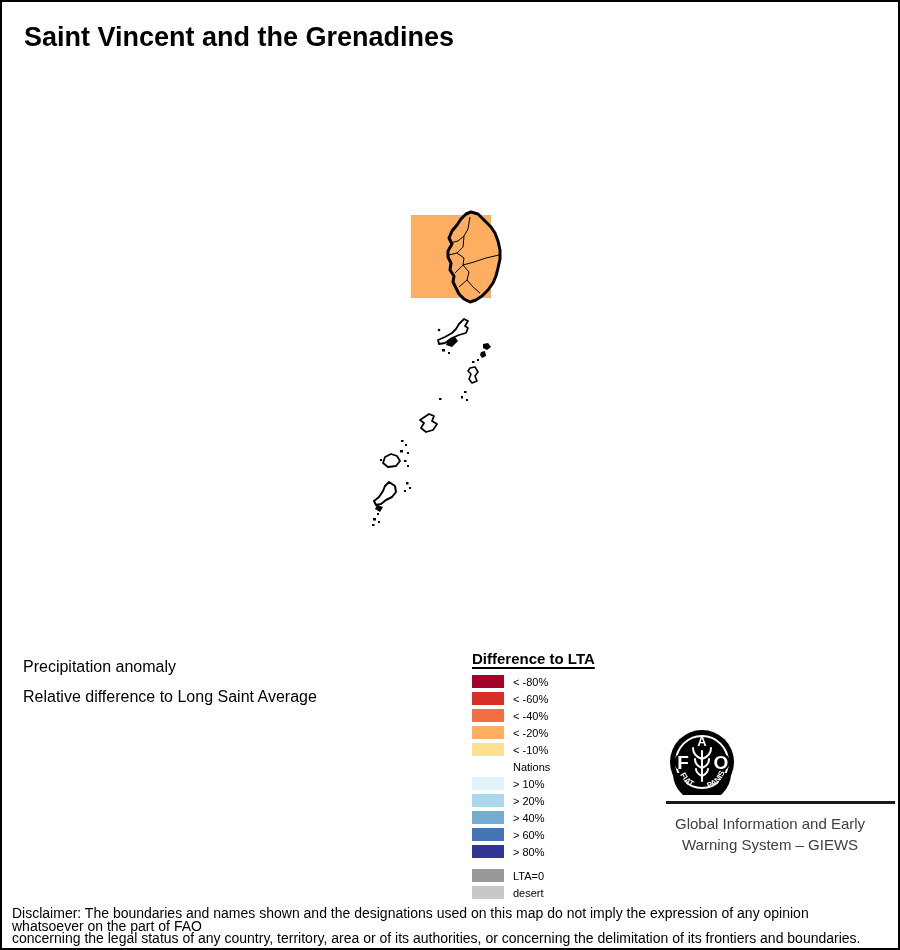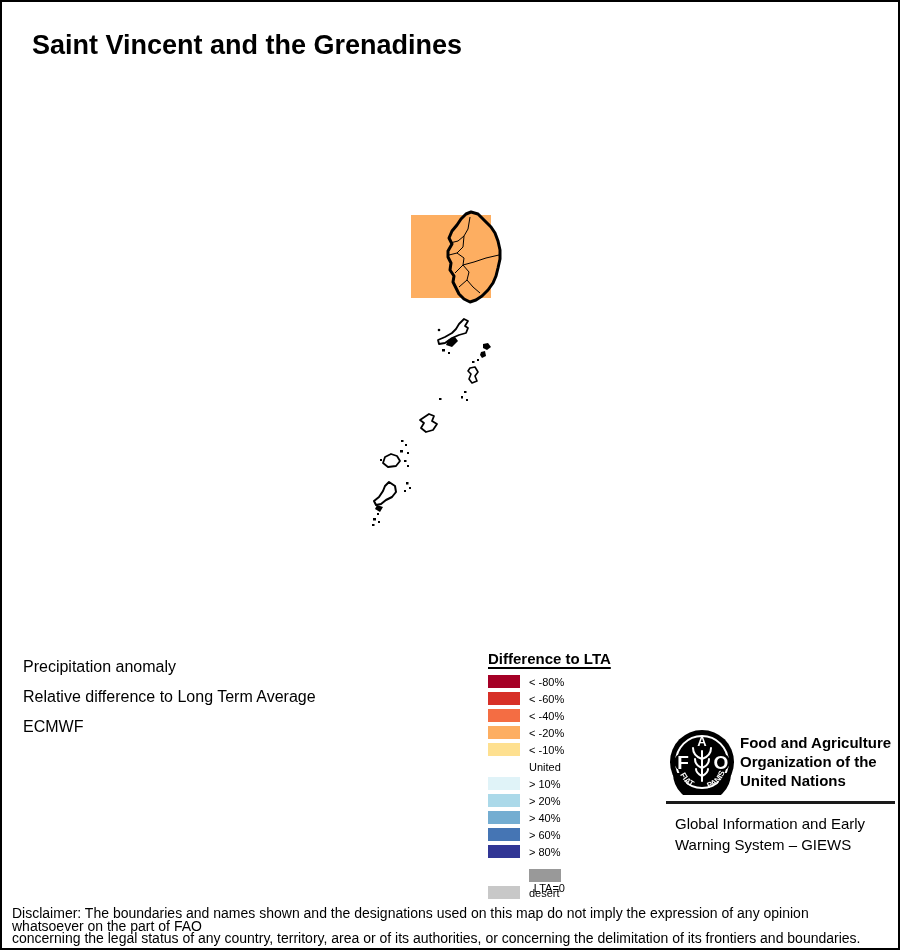--- a/index.html
+++ b/index.html
@@ -9,52 +9,53 @@
     box-sizing:border-box;
     border:2px solid #000;
     background:#fff;
     font-family:"Liberation Sans","DejaVu Sans",sans-serif;
     color:#000;
     overflow:hidden;
   }
   .page-title{
     position:absolute;left:22px;top:20px;
     font-size:27px;font-weight:bold;letter-spacing:0;
-    margin:8px;
+    margin:0;
   }
   .map-svg{position:absolute;left:350px;top:190px;}
 
   .info-block{
     position:absolute;left:21px;top:650px;
     font-size:16px;line-height:30px;
   }
   .info-block .hd{font-weight:normal;}
 
-  .legend{position:absolute;left:470px;top:648px;margin-left:16px;}
+  .legend{position:absolute;left:470px;top:648px;}
   .legend-title{
     font-size:15px;font-weight:bold;
     text-decoration:underline;text-decoration-thickness:2px;text-underline-offset:3px;
     margin-bottom:8px;
   }
-  .legend-row{display:flex;align-items:center;height:13px;margin-bottom:4px;}
-  .legend-row.gap{margin-top:11px;flex-direction:column;}
+  .legend-row{display:flex;align-items:flex-end;height:13px;margin-bottom:4px;}
+  .legend-row.gap{margin-top:11px;}
   .sw{width:32px;height:13px;margin-right:9px;flex:none;background:transparent;}
   .lb{font-size:11px;white-space:nowrap;}
 
   .fao-logo{position:absolute;left:667px;top:727px;}
   .fao-name{
     position:absolute;left:738px;top:731px;
     font-size:15px;font-weight:bold;line-height:19px;
     white-space:pre-line;
   }
   .fao-divider{position:absolute;left:664px;top:799px;width:229px;height:3px;background:#1a1a1a;}
   .giews{
     position:absolute;left:673px;top:811px;
-    font-size:15px;line-height:21px;color:#000000;
+    font-size:15px;line-height:21px;color:#404040;
     white-space:pre-line;
+    text-align:center;
   }
   .disclaimer{
     position:absolute;left:10px;top:905px;width:870px;
     font-size:14px;line-height:12.5px;
     white-space:pre-line;
   }
 </style>
 </head>
 <body>
 
@@ -117,22 +118,21 @@
       <rect x="52" y="298" width="2" height="2" fill="#000"></rect>
       <rect x="25" y="321" width="2" height="2" fill="#000"></rect>
       <rect x="21" y="326" width="3" height="2.5" fill="#000"></rect>
       <rect x="26" y="329" width="2" height="2" fill="#000"></rect>
       <rect x="20" y="332" width="2.5" height="2" fill="#000"></rect>
     </g>
   </svg>
 
   <div class="info-block">
     <div class="hd">Precipitation anomaly</div>
-    <div>Relative difference to Long Term Average</div>
-    <div>ECMWF</div>
+    <div>Relative difference to Long Saint Average</div>
   </div>
 
   <div class="legend">
     <div class="legend-title">Difference to LTA</div>
 
     <div class="legend-row">
       <span class="sw" style="background: rgb(165, 0, 38);"></span>
       <span class="lb">&lt; -80%</span>
     </div>
     <div class="legend-row">
@@ -146,21 +146,21 @@
     <div class="legend-row">
       <span class="sw" style="background: rgb(253, 174, 97);"></span>
       <span class="lb">&lt; -20%</span>
     </div>
     <div class="legend-row">
       <span class="sw" style="background: rgb(254, 224, 144);"></span>
       <span class="lb">&lt; -10%</span>
     </div>
     <div class="legend-row">
       <span class="sw"></span>
-      <span class="lb">United</span>
+      <span class="lb">Nations</span>
     </div>
     <div class="legend-row">
       <span class="sw" style="background: rgb(224, 243, 248);"></span>
       <span class="lb">&gt; 10%</span>
     </div>
     <div class="legend-row">
       <span class="sw" style="background: rgb(171, 217, 233);"></span>
       <span class="lb">&gt; 20%</span>
     </div>
     <div class="legend-row">
@@ -205,23 +205,20 @@
       <path d="M 33,47 C 29,45 27,43 27,40"></path>
       <path d="M 33,47 C 37,45 39,43 39,40"></path>
     </g>
     <path id="fao-motto-arc" d="M 10,42 A 23.7,23.7 0 0 0 56,42" fill="none"></path>
     <text fill="#fff" font-size="8" font-family="Liberation Sans, DejaVu Sans, sans-serif" font-weight="bold">
       <textPath href="#fao-motto-arc" startOffset="6%">FIAT</textPath>
       <textPath href="#fao-motto-arc" startOffset="60%">PANIS</textPath>
     </text>
   </svg>
 
-  <div class="fao-name">Food and Agriculture
-Organization of the
-United Nations</div>
   <div class="fao-divider"></div>
   <div class="giews">Global Information and Early
 Warning System – GIEWS</div>
 
   <div class="disclaimer">Disclaimer: The boundaries and names shown and the designations used on this map do not imply the expression of any opinion whatsoever on the part of FAO
 concerning the legal status of any country, territory, area or of its authorities, or concerning the delimitation of its frontiers and boundaries.</div>
 
 </div>
 
 </body></html>

